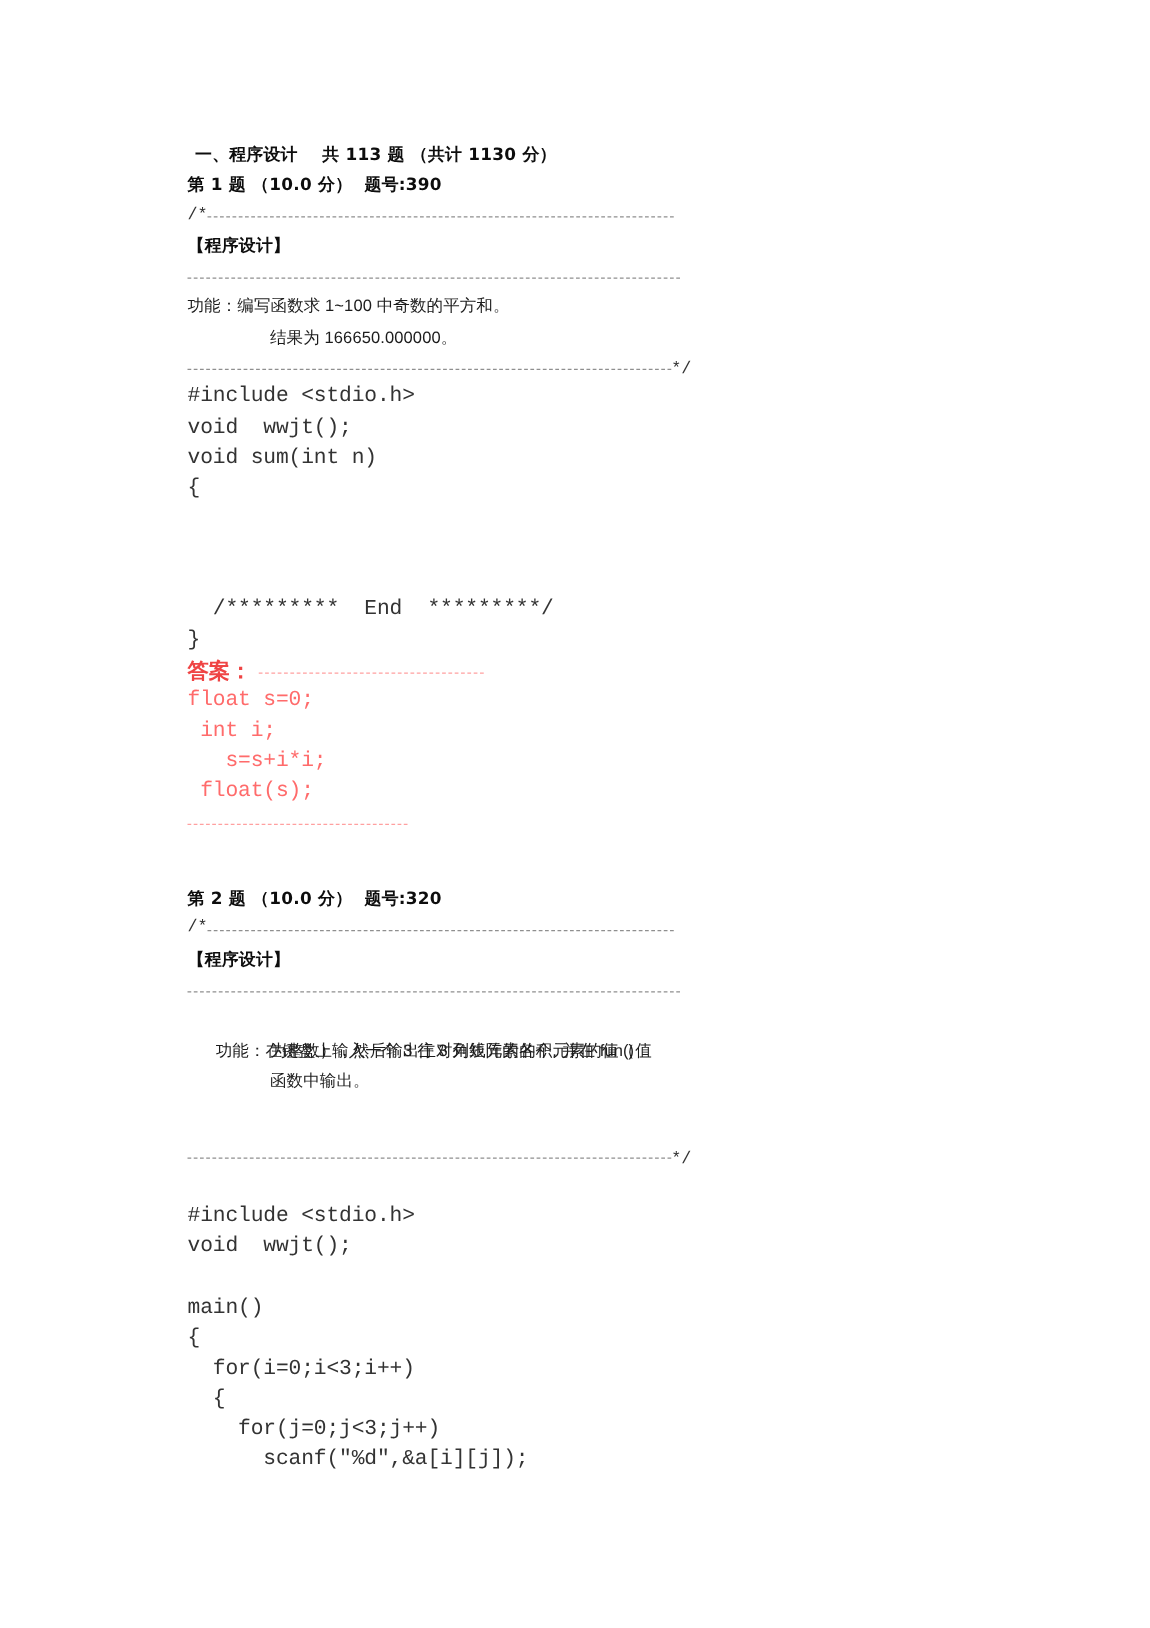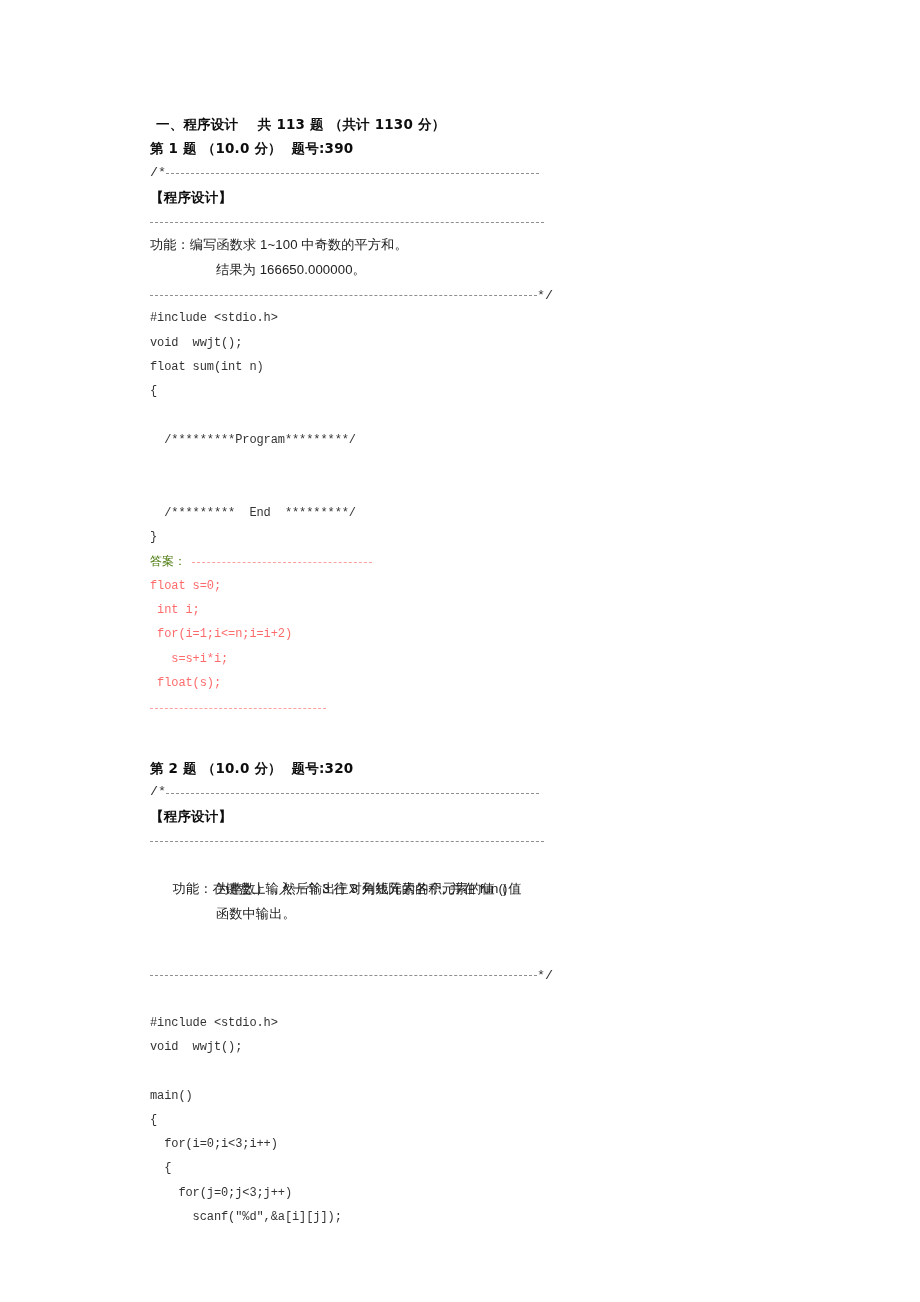--- a/index.html
+++ b/index.html
@@ -53,32 +53,32 @@
   .cn {
     font-family: Liberation Sans, sans-serif;
     font-size: 13.2px;
     color: #1c1c1c;
     letter-spacing: 0.1px;
   }
 
   
   .code {
     font-family: "Liberation Mono", monospace;
-    font-size: 12px;
+    font-size: 17px;
     color: #333333;
     letter-spacing: -0.1px;
   }
 
   
   .ans, .ans .code { color: #ff6b6b; }
   .ans-label {
     font-family: "DejaVu Sans", sans-serif;
-    font-weight: normal;
-    font-size: 12px;
-    color: #4d7c0f;
+    font-weight: bold;
+    font-size: 17px;
+    color: #ef4444;
   }
 
   
   .dash-wrap {
     display: flex;
     align-items: center;
     height: 24.3px;
     line-height: 24.3px;
     white-space: pre;
   }
@@ -128,36 +128,34 @@
     <div class="line cn">功能：编写函数求 1~100 中奇数的平方和。</div>
     <div class="line cn ind3">结果为 166650.000000。</div>
 
     <div class="dash-wrap">
       <span class="dash" style="width:387px;"></span>
       <span class="trail">*/</span>
     </div>
 
     <div class="line code">#include &lt;stdio.h&gt;</div>
     <div class="line code">void  wwjt();</div>
-    <div class="line code">float sum(int n)</div>
+    <div class="line code">void sum(int n)</div>
     <div class="line code">{</div>
     <div class="blank"></div>
-    <div class="line code">  /*********Program*********/</div>
     <div class="blank"></div>
     <div class="blank"></div>
     <div class="line code">  /*********  End  *********/</div>
     <div class="line code">}</div>
 
     <div class="dash-wrap ans">
       <span class="ans-label">答案：</span>
       <span class="dash dash-red" style="width:180px;margin-left:6px;"></span>
     </div>
     <div class="line code ans">float s=0;</div>
     <div class="line code ans"> int i;</div>
-    <div class="line code ans"> for(i=1;i&lt;=n;i=i+2)</div>
     <div class="line code ans">   s=s+i*i;</div>
     <div class="line code ans"> float(s);</div>
     <div class="dash-wrap">
       <span class="dash dash-red" style="width:176px;"></span>
     </div>
 
     <div class="blank"></div>
     <div class="blank-sm"></div>
 
     <div class="line hd">第 2 题 （10.0 分）  题号:320</div>

